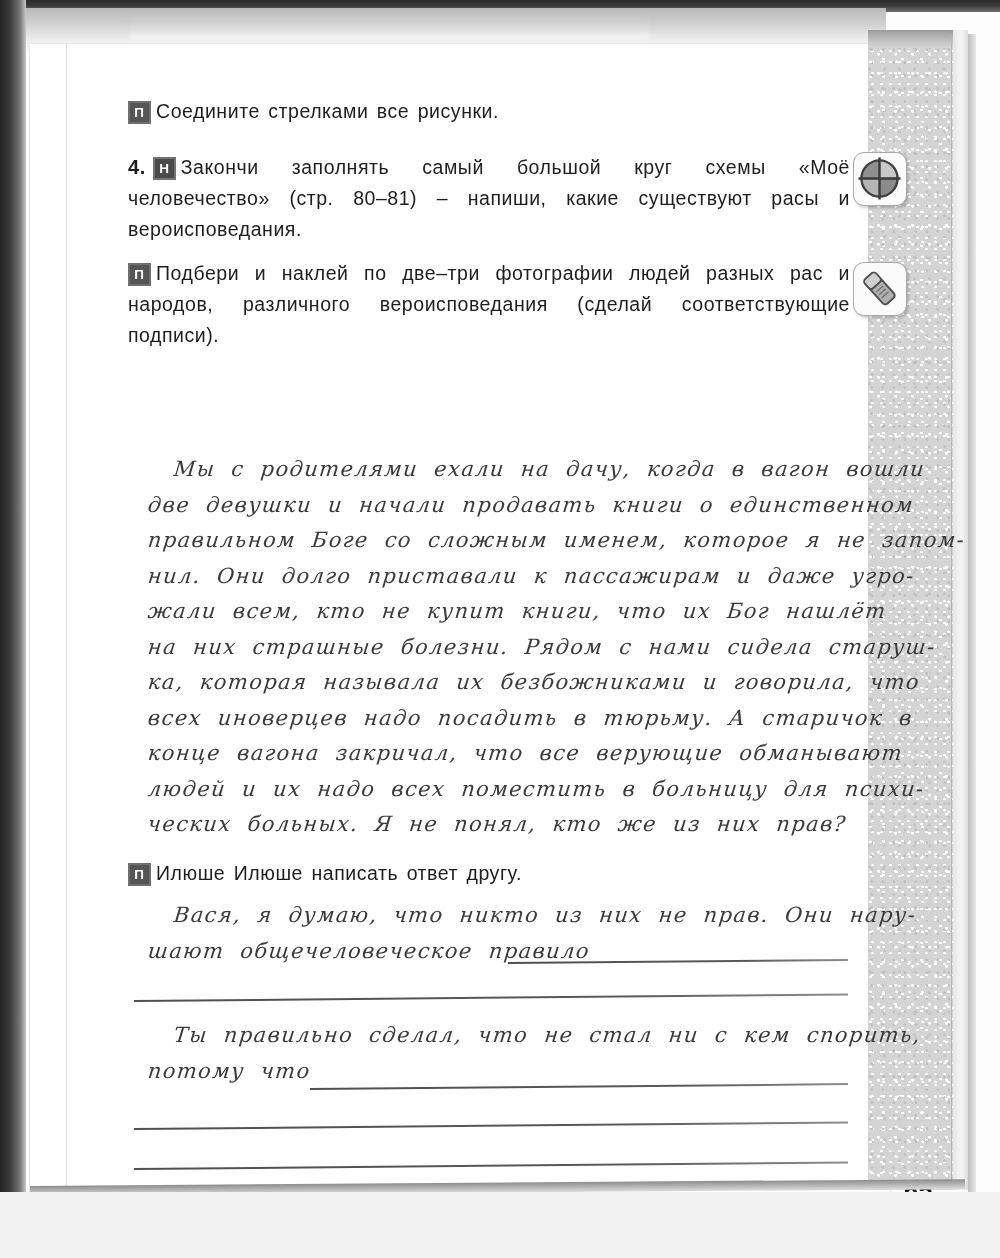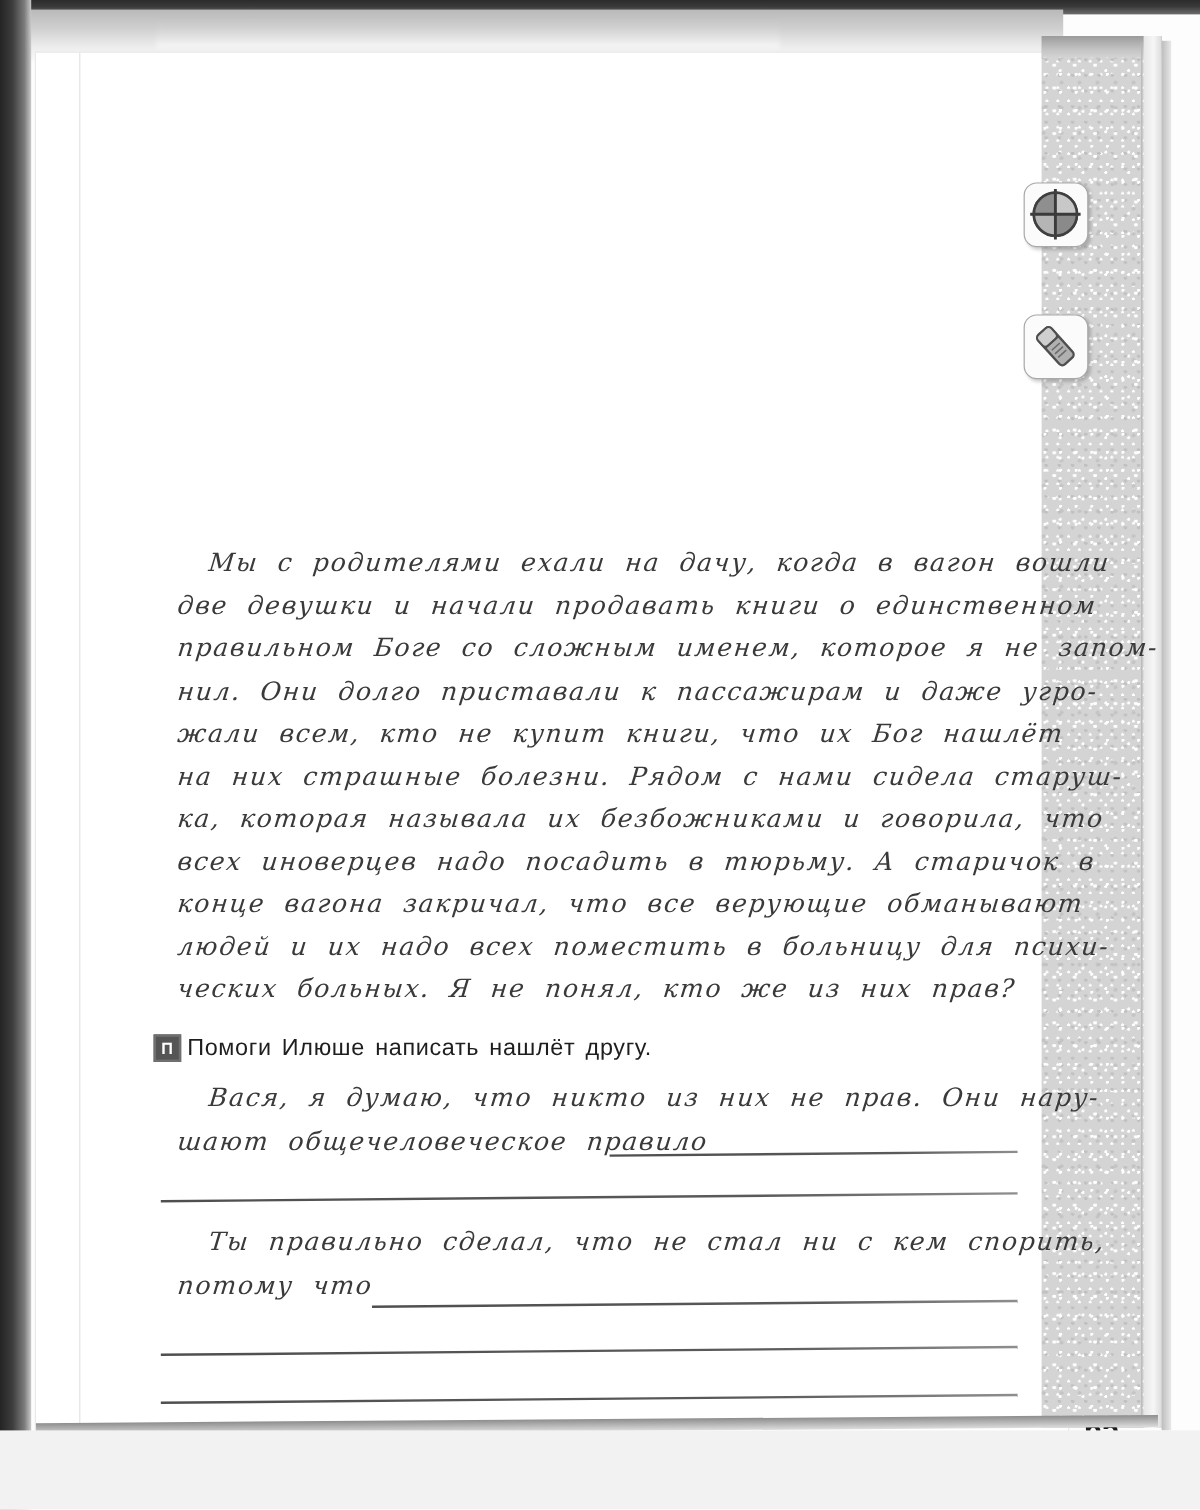--- a/index.html
+++ b/index.html
@@ -261,41 +261,56 @@
   <div class="side-band-inner-line"></div>
   <div class="side-band-right-edge"></div>
 
   <div class="page-number">65</div>
 
   <div class="sheet-edge-1"></div>
   <div class="sheet-edge-2"></div>
   <div class="sheet-edge-3"></div>
   <div class="scan-bottom"></div>
 
-
-
+  <div class="content" style="top:96px;">
+    <p class="para" style="margin:0;">
+      <span class="badge">П</span><span>Соедините стрелками все рисунки.</span>
+    </p>
+  </div>
+
+  <div class="content" style="top:152px; width:722px;">
+    <p class="para" style="margin:0;">
+      <span class="task-num">4.</span><span class="badge badge-h">Н</span><span>Закончи заполнять самый большой круг схемы «Моё человечество» (стр. 80–81) – напиши, какие существуют расы и вероисповедания.</span>
+    </p>
+  </div>
+
+  <div class="content" style="top:258px; width:722px;">
+    <p class="para" style="margin:0;">
+      <span class="badge">П</span><span>Подбери и наклей по две–три фотографии людей разных рас и народов, различного вероисповедания (сделай соответствующие подписи).</span>
+    </p>
+  </div>
 
 
   <div class="hand-block hand" style="top:452px;">
     <span class="hand-line indent">Мы с родителями ехали на дачу, когда в вагон вошли</span>
     <span class="hand-line">две девушки и начали продавать книги о единственном</span>
     <span class="hand-line">правильном Боге со сложным именем, которое я не запом-</span>
     <span class="hand-line">нил. Они долго приставали к пассажирам и даже угро-</span>
     <span class="hand-line">жали всем, кто не купит книги, что их Бог нашлёт</span>
     <span class="hand-line">на них страшные болезни. Рядом с нами сидела старуш-</span>
     <span class="hand-line">ка, которая называла их безбожниками и говорила, что</span>
     <span class="hand-line">всех иноверцев надо посадить в тюрьму. А старичок в</span>
     <span class="hand-line">конце вагона закричал, что все верующие обманывают</span>
     <span class="hand-line">людей и их надо всех поместить в больницу для психи-</span>
     <span class="hand-line">ческих больных. Я не понял, кто же из них прав?</span>
   </div>
 
   <div class="content" style="top:858px; width:716px;">
     <p class="para" style="margin:0;">
-      <span class="badge">П</span><span>Помоги Илюше написать нашлёт другу.</span>
+      <span class="badge">П</span><span>Илюше Илюше написать ответ другу.</span>
     </p>
   </div>
 
   <div class="hand-block hand" style="top:898px;">
     <span class="hand-line indent">Вася, я думаю, что никто из них не прав. Они нару-</span>
     <span class="hand-line">шают общечеловеческое правило</span>
   </div>
 
   <div class="rule" style="left:508px; top:962px; width:340px;"></div>
   <div class="rule" style="left:134px; top:1000px; width:714px;"></div>

